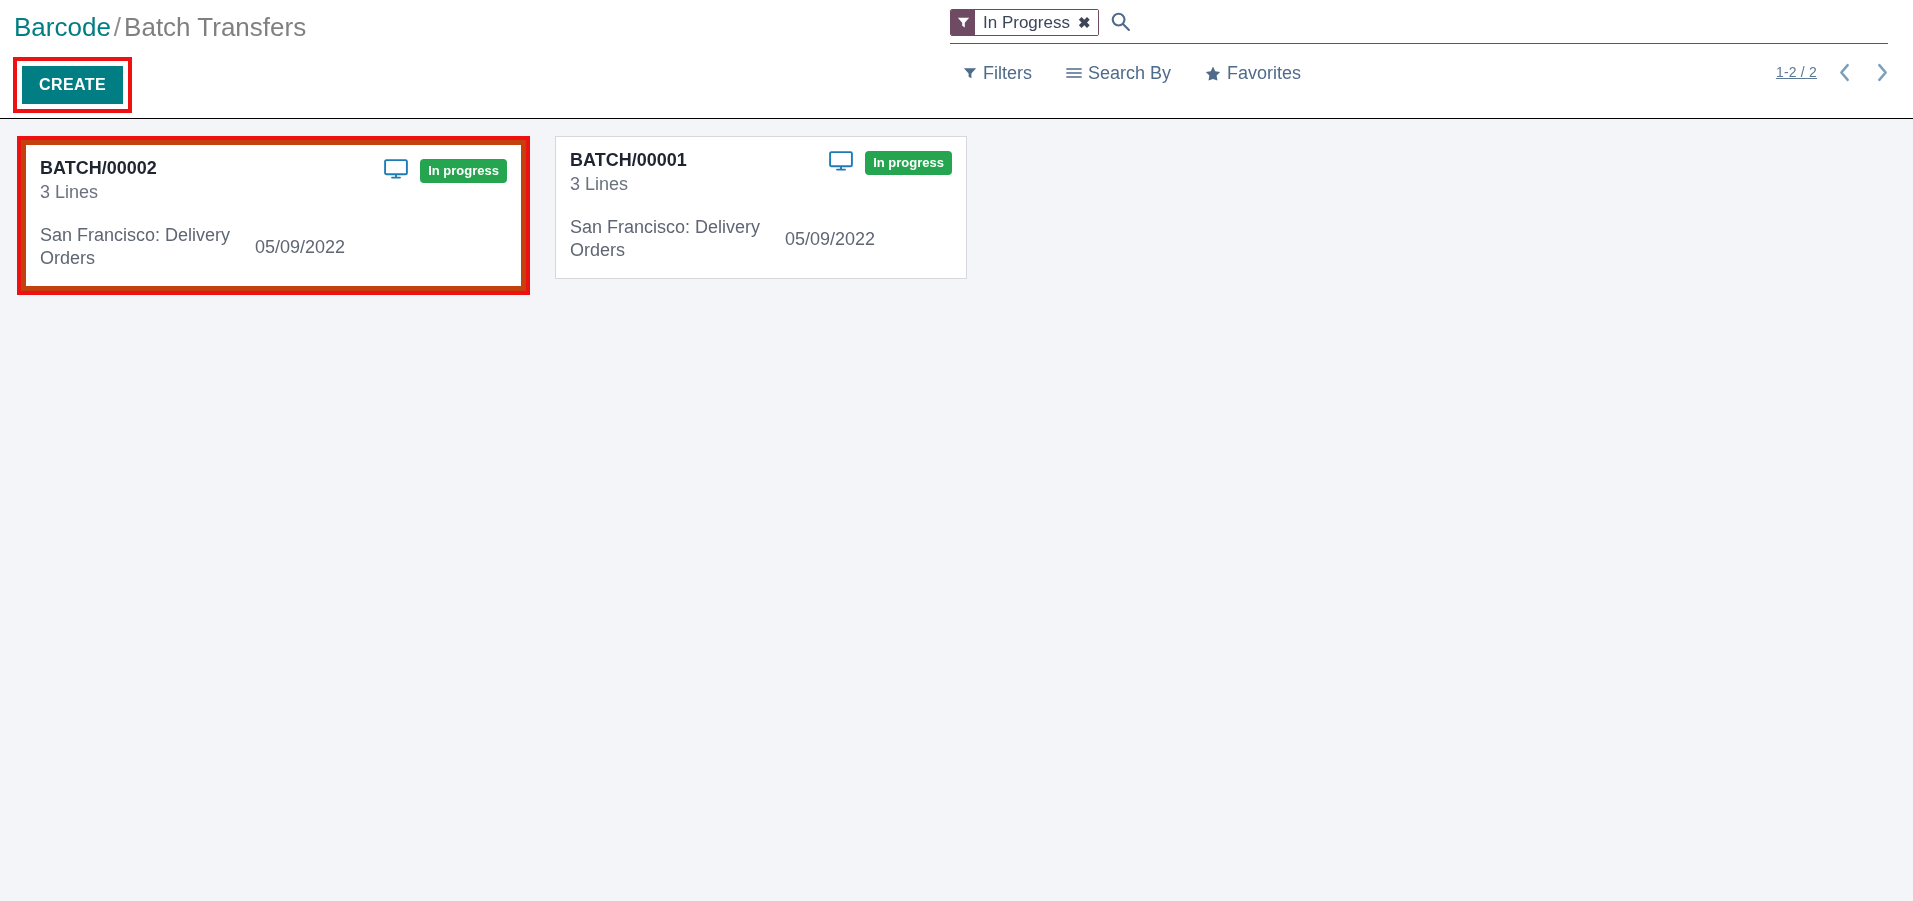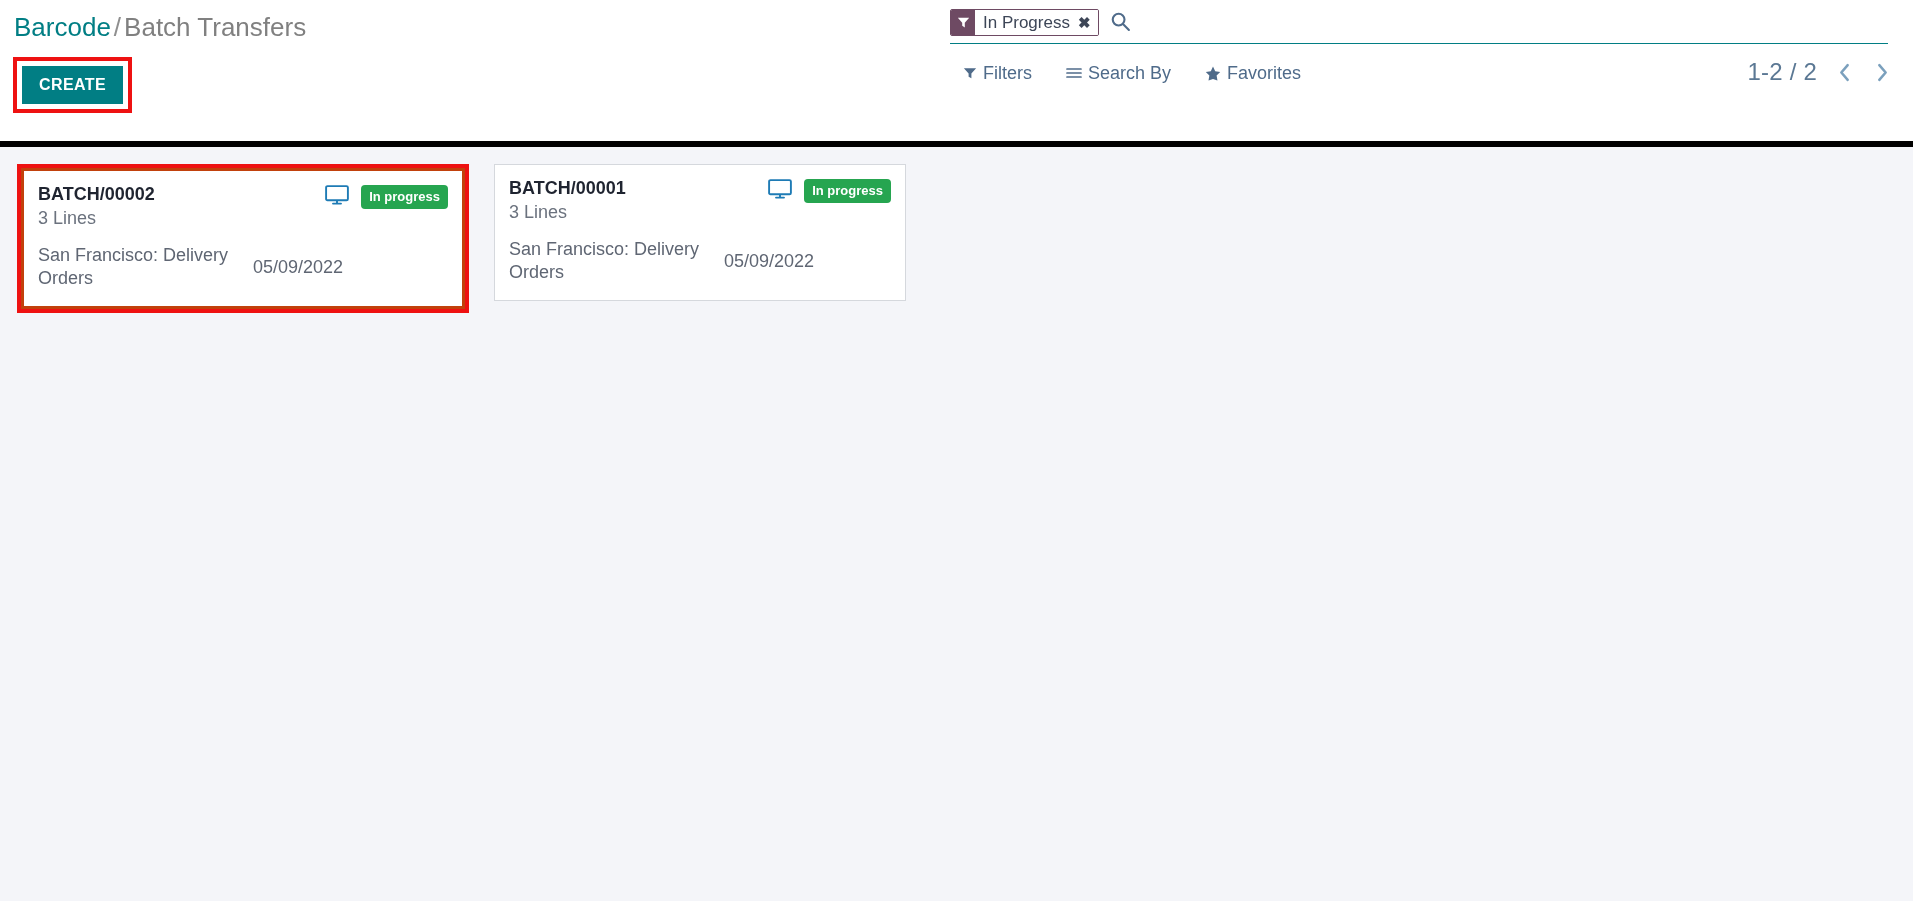--- a/index.html
+++ b/index.html
@@ -13,23 +13,23 @@
   body {
     font-family: "Liberation Sans", sans-serif;
     background: #f4f5f9;
     color: #374151;
     -webkit-font-smoothing: antialiased;
   }
 
   
   .control-panel {
     position: relative;
-    height: 147px;
+    height: 119px;
     background: #ffffff;
-    border-bottom: 6px solid #000000;
+    border-bottom: 1px solid #000000;
   }
 
   .breadcrumb {
     position: absolute;
     left: 14px;
     top: 10px;
     font-size: 26px;
     line-height: 34px;
     white-space: nowrap;
   }
@@ -176,25 +176,26 @@
   .pager {
     position: absolute;
     right: 20px;
     top: 60px;
     display: flex;
     align-items: center;
     gap: 16px;
     color: #5b7894;
   }
   .pager-value {
-    font-size: 24px;
+    font-size: 14px;
     line-height: 22px;
     letter-spacing: 0.2px;
     cursor: pointer;
     white-space: nowrap;
+    text-decoration: underline;
   }
   .pager-btn {
     display: flex;
     align-items: center;
     justify-content: center;
     width: 22px;
     height: 24px;
     cursor: pointer;
     color: #7ba0bd;
   }
@@ -220,22 +221,22 @@
 
   .kanban-card {
     position: relative;
     width: 412px;
     background: #ffffff;
     border: 1px solid #d5d8dd;
     padding: 12px 14px 16px 14px;
     cursor: pointer;
   }
   .card-slot.highlighted .kanban-card {
-    border: 3px solid #c2410c;
-    width: 444px;
+    border: 5px solid #c2410c;
+    width: 505px;
   }
 
   .card-top {
     display: flex;
     justify-content: space-between;
     align-items: flex-start;
   }
   .card-name {
     font-size: 18px;
     font-weight: bold;
@@ -262,21 +263,21 @@
     font-weight: bold;
     line-height: 15px;
     padding: 4px 8px 5px 8px;
     border-radius: 4px;
     white-space: nowrap;
   }
 
   .card-bottom {
     display: flex;
     align-items: center;
-    margin-top: 14px;
+    margin-top: 20px;
   }
   .card-location {
     font-size: 18px;
     color: #5f6673;
     line-height: 23px;
     width: 215px;
   }
   .card-date {
     font-size: 18px;
     color: #5f6673;

